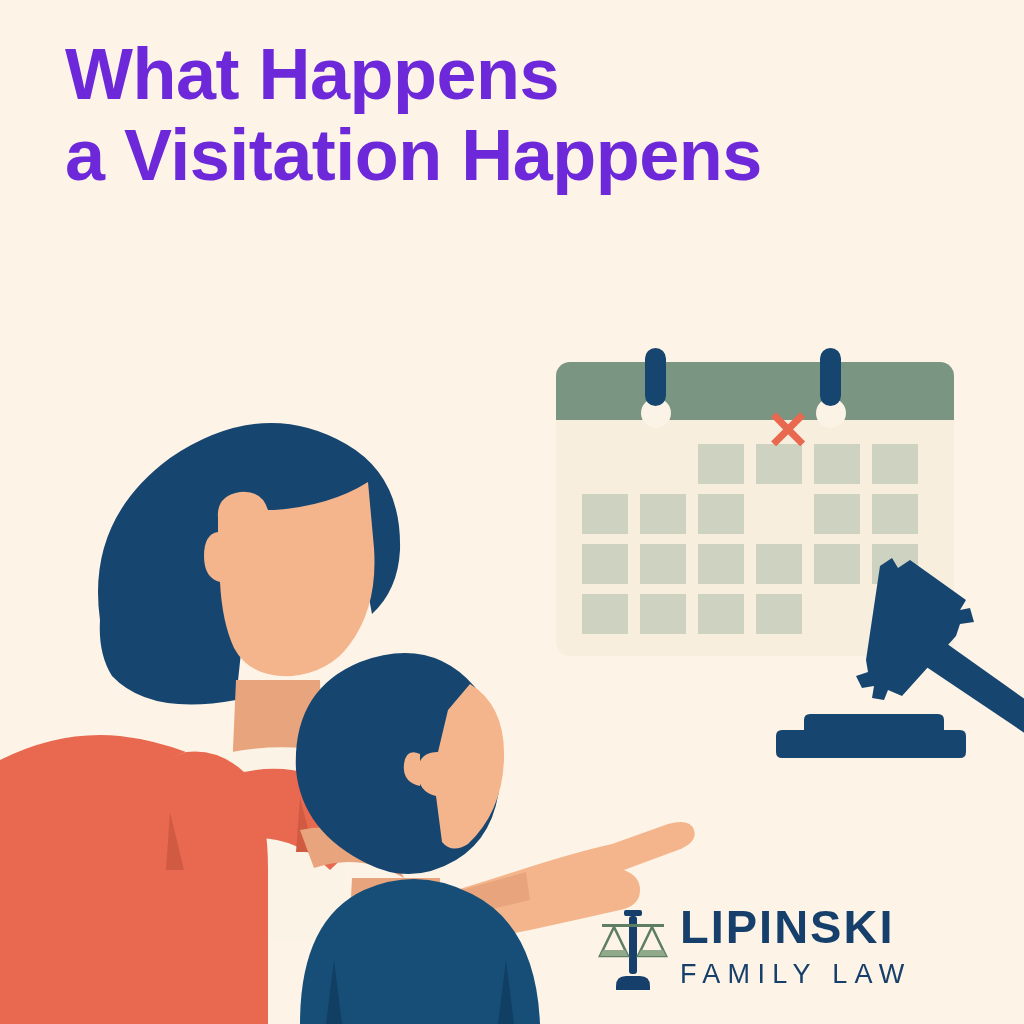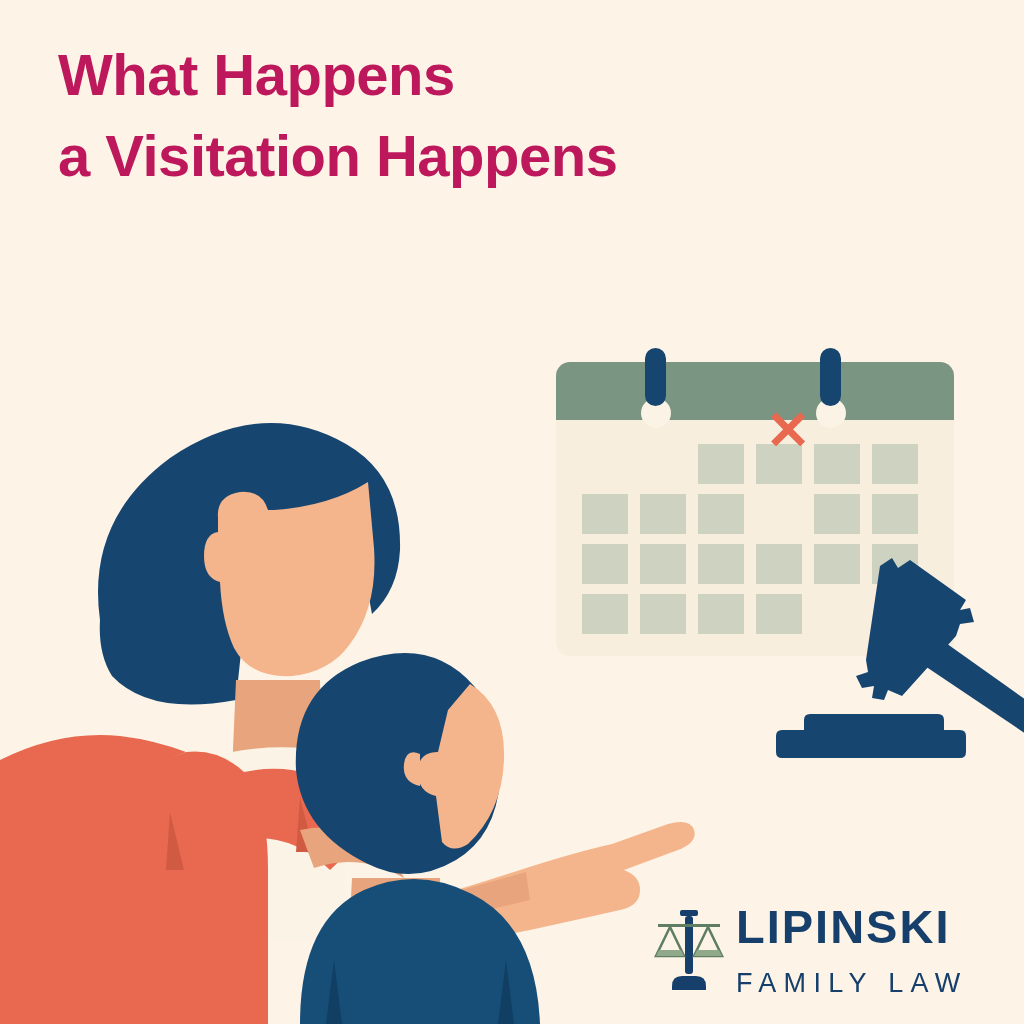--- a/index.html
+++ b/index.html
@@ -12,27 +12,27 @@
     width: 1024px;
     height: 1024px;
     overflow: hidden;
     background: #FDF4E7;
     font-family: "Liberation Sans", sans-serif;
   }
 
   
   #headline {
     position: absolute;
-    left: 58px;
+    left: 65px;
     top: 34px;
     width: 940px;
-    color: #be185d;
+    color: #6d28d9;
     font-family: "Liberation Sans", sans-serif;
     font-weight: bold;
-    font-size: 58px;
+    font-size: 72px;
     line-height: 81px;
     letter-spacing: -0.5px;
     white-space: nowrap;
   }
   #headline .hl {
     display: block;
   }
 
   
   #calendar {
@@ -121,21 +121,21 @@
     left: 0;
     top: 400px;
     width: 700px;
     height: 624px;
   }
   #people svg { display: block; }
 
   
   #logo {
     position: absolute;
-    left: 652px;
+    left: 596px;
     top: 902px;
     width: 350px;
     height: 96px;
     text-decoration: underline;
   }
   .logo-mark {
     position: absolute;
     left: 0;
     top: 6px;
     width: 74px;
@@ -157,21 +157,21 @@
     white-space: nowrap;
   }
   .logo-sub {
     color: #16406B;
     font-family: "Liberation Sans", sans-serif;
     font-weight: normal;
     font-size: 27px;
     line-height: 34px;
     letter-spacing: 7.3px;
     white-space: nowrap;
-    margin-top: 14px;
+    margin-top: 5px;
   }
 </style>
 </head>
 <body>
 
 <div id="canvas">
 
   <div id="headline">
     <span class="hl">What Happens</span>
     <span class="hl">a Visitation Happens</span>

